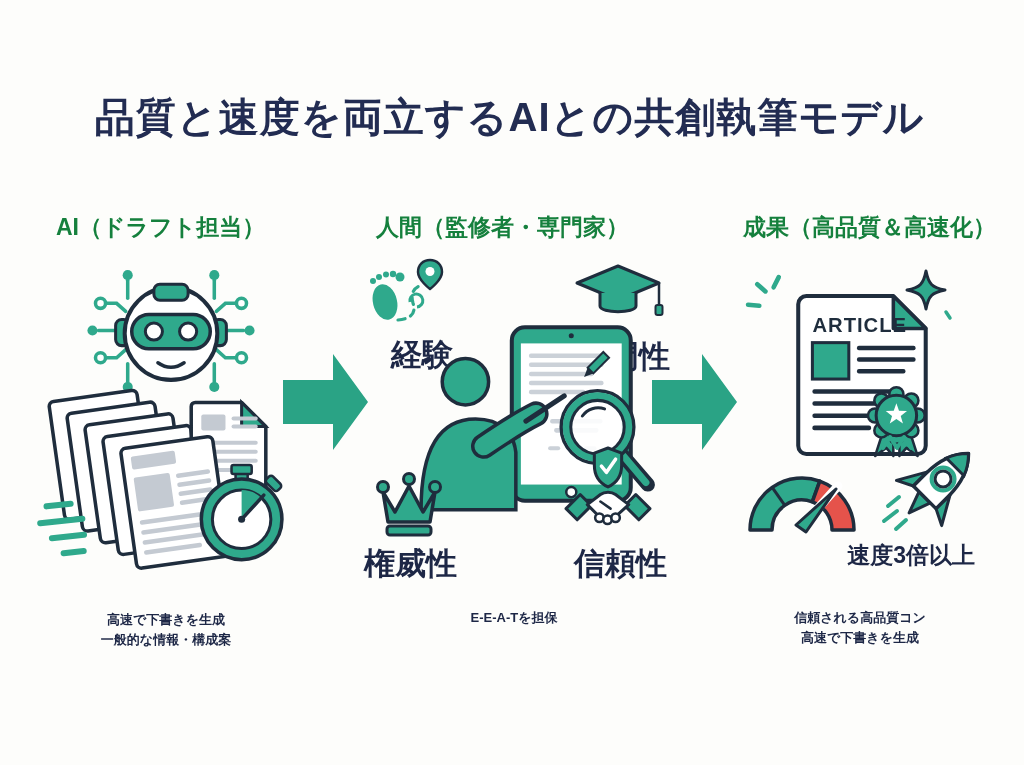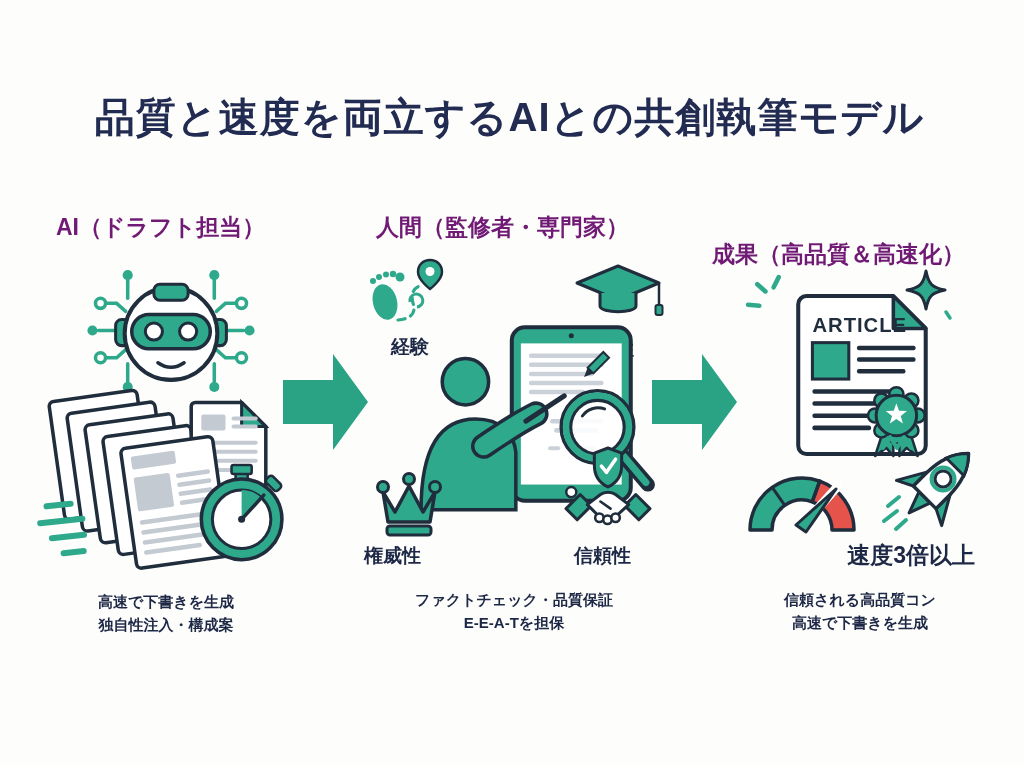--- a/index.html
+++ b/index.html
@@ -7,44 +7,44 @@
     position:relative;width:1024px;height:765px;overflow:hidden;
     background:#fdfdfb;font-family:"Liberation Sans","DejaVu Sans",sans-serif;
     color:#222c52;
   }
   .abs{position:absolute;}
   .title{
     left:0;top:90px;width:1019px;text-align:center;
     font-size:40px;font-weight:800;letter-spacing:1px;color:#222c52;
   }
   .col-header{
-    font-size:23px;font-weight:800;color:#701a75;white-space:nowrap;
+    font-size:23px;font-weight:800;color:#15803d;white-space:nowrap;
   }
   .eeat-label{
-    font-size:19px;font-weight:800;color:#1d2746;white-space:nowrap;
+    font-size:31px;font-weight:800;color:#1d2746;white-space:nowrap;
   }
   .caption{
-    font-size:15px;font-weight:700;color:#1d2746;text-align:center;line-height:1.55;
+    font-size:13px;font-weight:700;color:#1d2746;text-align:center;line-height:1.55;margin-top:20px;
   }
   .speed-label{
     left:743px;top:540px;width:232px;text-align:right;
     font-size:23px;font-weight:800;color:#1d2746;
   }
   svg{display:block;overflow:visible;}
 </style>
 </head>
 <body>
 
 <div class="canvas">
 
   <div class="abs title">品質と速度を両立するAIとの共創執筆モデル</div>
 
   <div class="abs col-header" style="left:56px;top:212px;">AI（ドラフト担当）</div>
   <div class="abs col-header" style="left:376px;top:212px;font-family:Liberation Serif, serif;">人間（監修者・専門家）</div>
-  <div class="abs col-header" style="left:712px;top:212px;margin-top:27px;">成果（高品質＆高速化）</div>
+  <div class="abs col-header" style="left:743px;top:212px;">成果（高品質＆高速化）</div>
 
   <svg class="abs" style="left:70px;top:253px;" width="202" height="146" viewBox="0 0 200 145">
     <g id="circL" stroke="#2fa98c" stroke-width="3.5" fill="none" stroke-linecap="round">
       <line x1="57" y1="27" x2="57" y2="45"></line>
         <circle cx="57" cy="22" r="5" fill="#2fa98c" stroke="none"></circle>
       <path d="M35 50 H46 L55 58"></path>
         <circle cx="30" cy="50" r="5" fill="#fff"></circle>
       <line x1="28" y1="77" x2="50" y2="77"></line>
         <circle cx="22" cy="77" r="5" fill="#2fa98c" stroke="none"></circle>
       <path d="M35 104 H46 L55 96"></path>
@@ -111,21 +111,21 @@
       <circle cx="202" cy="130" r="40" fill="#2fa98c" stroke="#1f2d3d" stroke-width="3.5"></circle>
       <circle cx="202" cy="130" r="29" fill="#fff" stroke="#1f2d3d" stroke-width="3"></circle>
       <path d="M202 130 L202 101 A29 29 0 0 1 222.5 109.5 Z" fill="#2fa98c"></path>
       <line x1="202" y1="130" x2="224" y2="106" stroke="#1f2d3d" stroke-width="3.5" stroke-linecap="round"></line>
       <circle cx="202" cy="130" r="3.5" fill="#1f2d3d"></circle>
     </g>
   </svg>
 
   <div class="abs caption" style="left:20px;top:590px;width:292px;">
     <div>高速で下書きを生成</div>
-    <div>独自性注入・構成案</div>
+    <div>一般的な情報・構成案</div>
   </div>
 
   <svg class="abs" style="left:283px;top:354px;" width="85" height="96" viewBox="0 0 85 96">
     <polygon points="0,26 50,26 50,0 85,48 50,96 50,70 0,70" fill="#2aa385"></polygon>
   </svg>
 
   <svg class="abs" style="left:368px;top:258px;" width="80" height="75" viewBox="0 0 80 75">
     <g fill="#2fa98c">
       <ellipse cx="17" cy="44" rx="12" ry="18" transform="rotate(-14 17 44)"></ellipse>
       <circle cx="5" cy="23" r="3"></circle>
@@ -203,21 +203,20 @@
     <polygon points="89,62 75,48 64,59 78,73" fill="#2fa98c" stroke="#1f2d3d" stroke-width="3" stroke-linejoin="round"></polygon>
     <path d="M27 58 L40 48 C44 45 51 45 55 48 L68 58 L56 69 C50 74 44 74 38 69 Z" fill="#ffffff" stroke="#1f2d3d" stroke-width="3" stroke-linejoin="round"></path>
     <circle cx="39" cy="71" r="4.2" fill="#fff" stroke="#1f2d3d" stroke-width="2.5"></circle>
     <circle cx="47" cy="73" r="4.2" fill="#fff" stroke="#1f2d3d" stroke-width="2.5"></circle>
     <circle cx="55" cy="71" r="4.2" fill="#fff" stroke="#1f2d3d" stroke-width="2.5"></circle>
     <path d="M40 55 L50 62" fill="none" stroke="#1f2d3d" stroke-width="2.5" stroke-linecap="round"></path>
   </svg>
   <div class="abs eeat-label" style="left:574px;top:543px;">信頼性</div>
 
   <div class="abs caption" style="left:328px;top:588px;width:372px;">
-    <div>ファクトチェック・品質保証</div>
     <div>E-E-A-Tを担保</div>
   </div>
 
   <svg class="abs" style="left:652px;top:354px;" width="85" height="96" viewBox="0 0 85 96">
     <polygon points="0,26 50,26 50,0 85,48 50,96 50,70 0,70" fill="#2aa385"></polygon>
   </svg>
 
   <svg class="abs" style="left:745px;top:272px;" width="46" height="46" viewBox="0 0 45 45">
     <g stroke="#2fa98c" stroke-width="4.5" stroke-linecap="round">
       <line x1="33" y1="5" x2="28" y2="15"></line>

